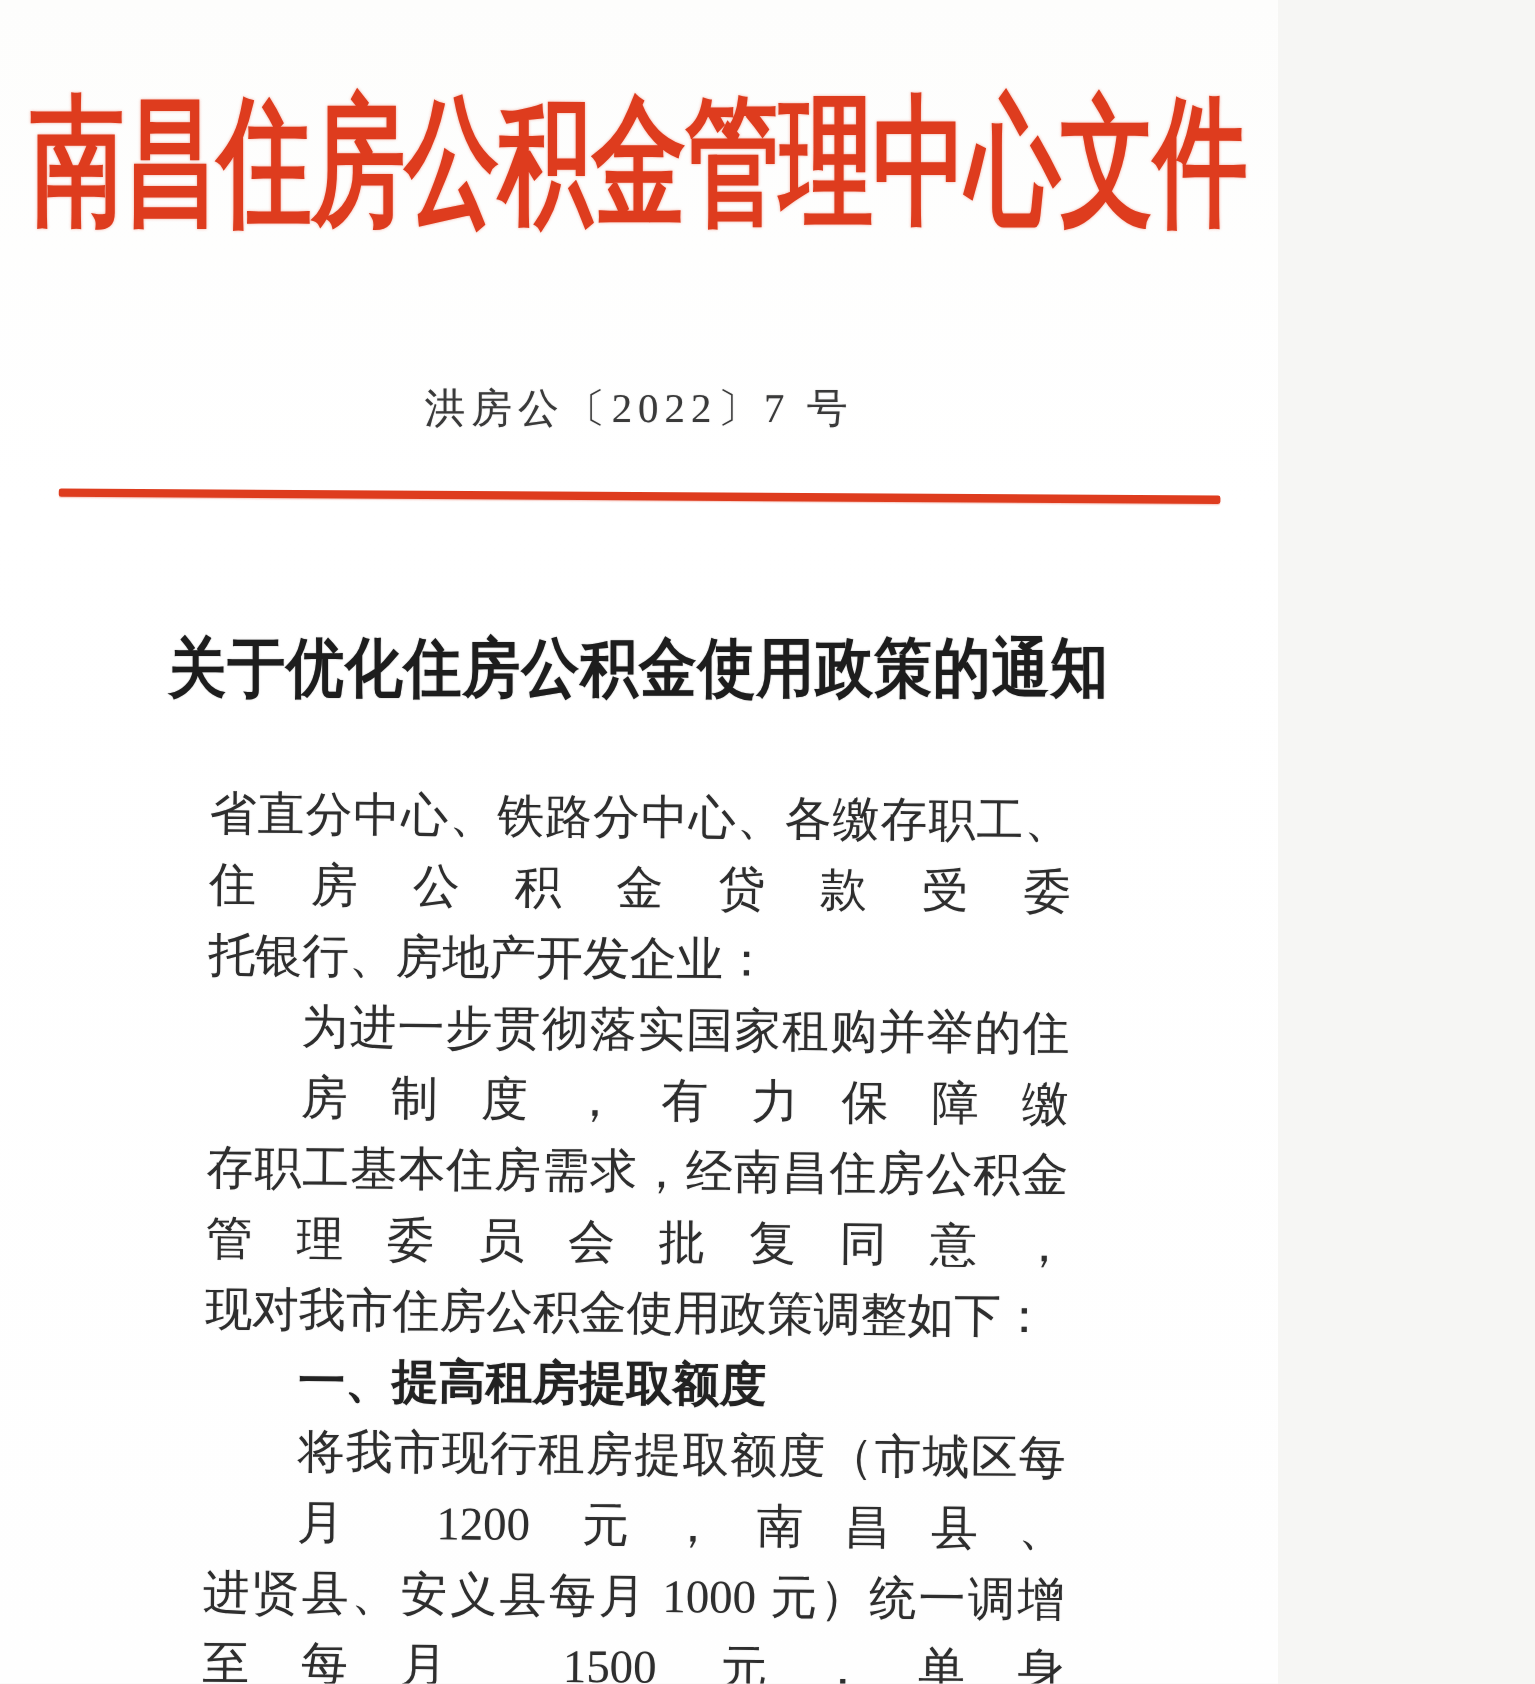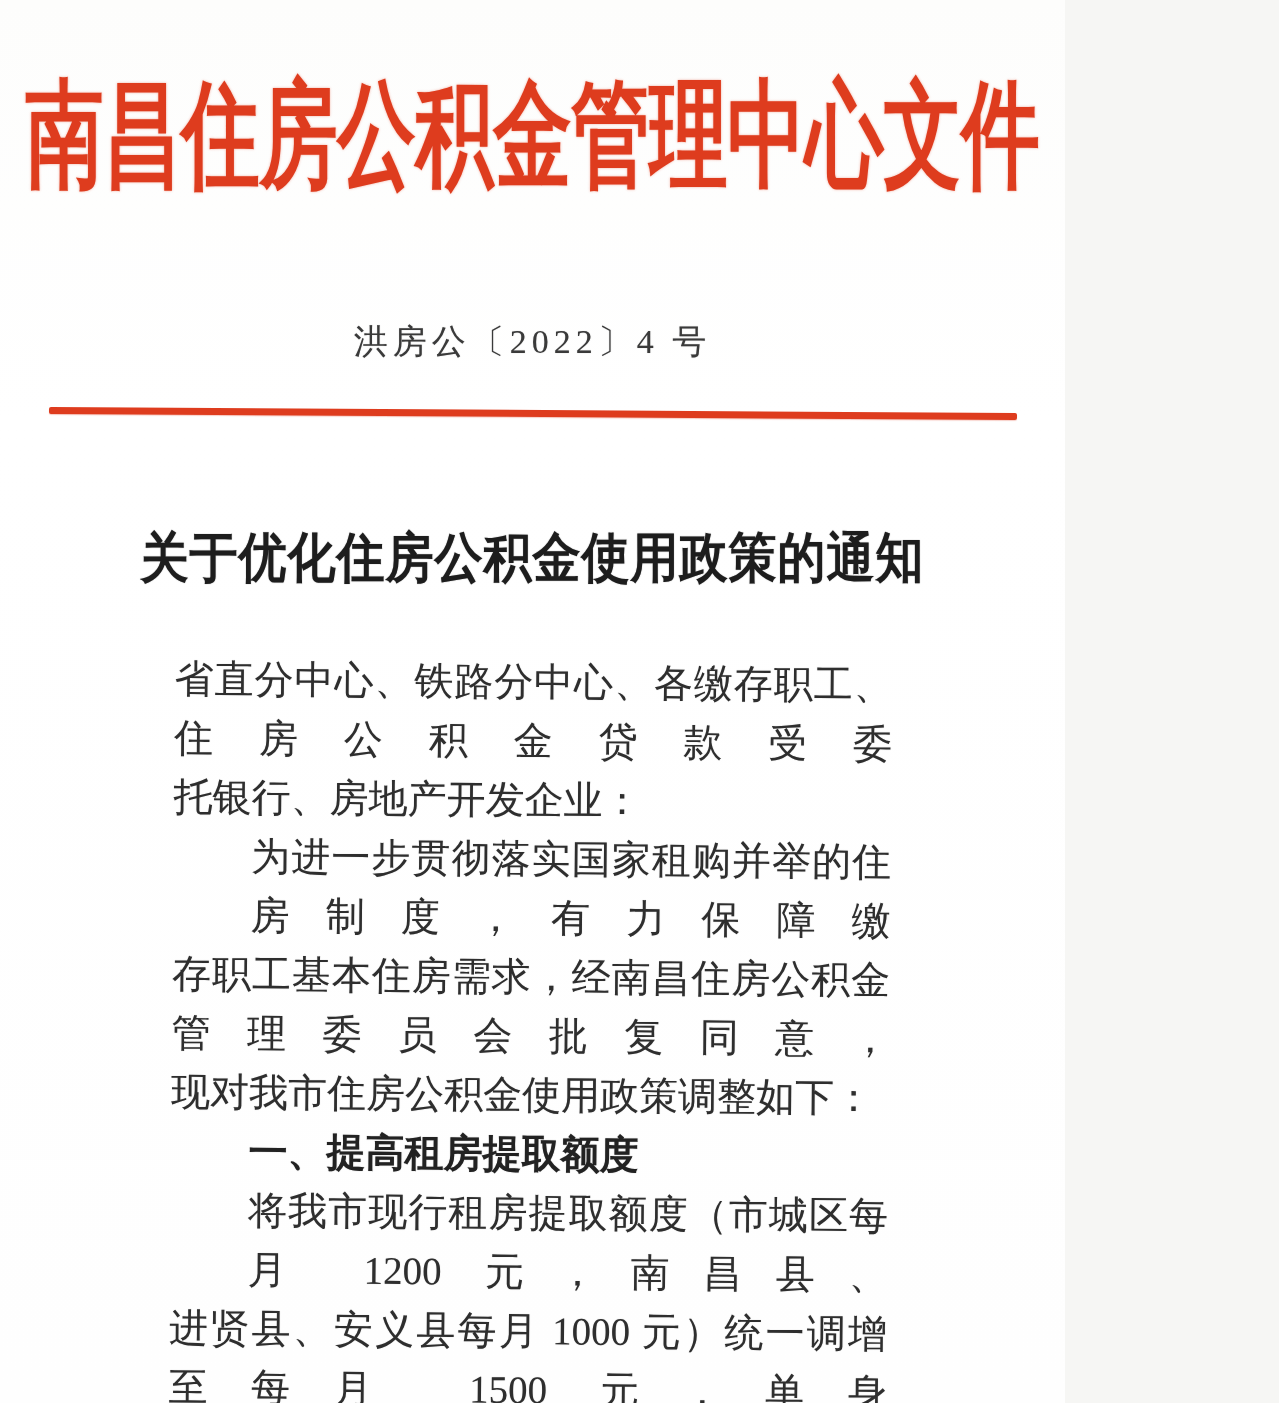--- a/index.html
+++ b/index.html
@@ -93,21 +93,21 @@
     text-shadow: 0 0 1px rgba(30,30,30,0.45);
   }
 </style>
 </head>
 <body>
 
 <div class="sheet">
 
   <div class="org-title" style="color: rgb(222, 60, 30);">南昌住房公积金管理中心文件</div>
 
-  <div class="doc-number">洪房公〔2022〕4 号</div>
+  <div class="doc-number">洪房公〔2022〕7 号</div>
 
   <div class="red-rule" style="background: rgb(222, 60, 30);"></div>
 
   <div class="doc-title">关于优化住房公积金使用政策的通知</div>
 
   <div class="doc-body">
       <div class="body-line full">省直分中心、铁路分中心、各缴存职工、住房公积金贷款受委</div>
       <div class="body-line">托银行、房地产开发企业：</div>
       <div class="body-line indent full">为进一步贯彻落实国家租购并举的住房制度，有力保障缴</div>
       <div class="body-line full">存职工基本住房需求，经南昌住房公积金管理委员会批复同意，</div>

